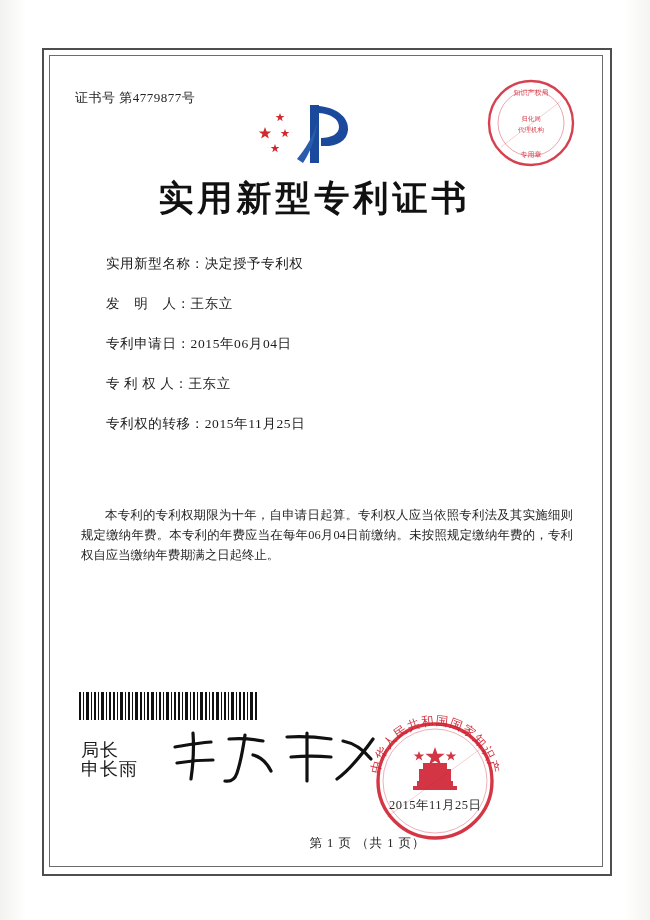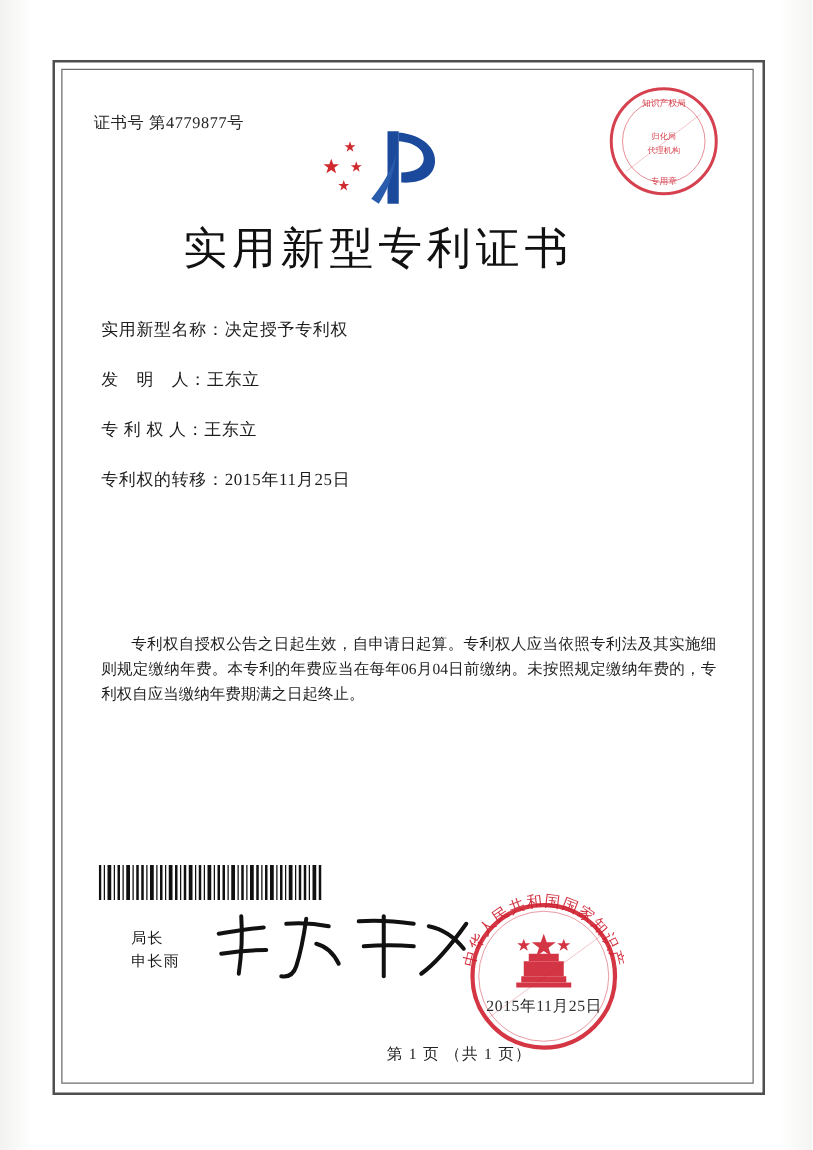--- a/index.html
+++ b/index.html
@@ -64,34 +64,34 @@
     position: absolute;
     left: 204px;
     top: 42px;
     width: 130px;
     height: 72px;
   }
   
   .seal-top {
     position: absolute;
     right: 24px;
-    top: 12px;
+    top: 22px;
     width: 92px;
     height: 92px;
   }
   .seal-top svg { display:block; }
   
   .main-title {
     position: absolute;
-    left: 4px;
+    left: 16px;
     top: 120px;
     width: 499px;
     text-align: center;
     font-size: 35px;
-    font-weight: normal;
+    font-weight: bold;
     letter-spacing: 4px;
     color: #111;
     font-family: "DejaVu Serif", serif;
   }
   
   .fields {
     position: absolute;
     left: 32px;
     top: 200px;
     width: 500px;
@@ -99,20 +99,21 @@
   .field-row {
     display: flex;
     align-items: baseline;
     margin-bottom: 22px;
     font-size: 13.5px;
     color: #1c1c1c;
   }
   .field-label {
     white-space: pre;
     letter-spacing: 0.6px;
+    margin-left: 25px;
   }
   .field-value {
     letter-spacing: 0.6px;
   }
   
   .body-text {
     position: absolute;
     left: 32px;
     top: 450px;
     width: 492px;
@@ -131,24 +132,23 @@
     left: 30px;
     top: 637px;
     width: 180px;
     height: 28px;
   }
   
   .sig-block {
     position: absolute;
     left: 32px;
     top: 686px;
-    font-size: 12px;
+    font-size: 18px;
     line-height: 19px;
     letter-spacing: 1px;
-    margin-left: 24px;
   }
   .sig-hand {
     position: absolute;
     left: 118px;
     top: 672px;
     width: 215px;
     height: 62px;
   }
   
   .seal-bottom {
@@ -226,31 +226,35 @@
     <div class="fields">
       <div class="field-row">
         <span class="field-label">实用新型名称：</span>
         <span class="field-value">决定授予专利权</span>
       </div>
       <div class="field-row">
         <span class="field-label">发　明　人：</span>
         <span class="field-value">王东立</span>
       </div>
       <div class="field-row">
+        <span class="field-label">专利申请日：</span>
+        <span class="field-value">2015年06月04日</span>
+      </div>
+      <div class="field-row">
         <span class="field-label">专 利 权 人：</span>
         <span class="field-value">王东立</span>
       </div>
       <div class="field-row">
         <span class="field-label">专利权的转移：</span>
         <span class="field-value">2015年11月25日</span>
       </div>
     </div>
 
     <div class="body-text">
-      <p>专利权自授权公告之日起生效，自申请日起算。专利权人应当依照专利法及其实施细则规定缴纳年费。本专利的年费应当在每年06月04日前缴纳。未按照规定缴纳年费的，专利权自应当缴纳年费期满之日起终止。</p>
+      <p>本专利的专利权期限为十年，自申请日起算。专利权人应当依照专利法及其实施细则规定缴纳年费。本专利的年费应当在每年06月04日前缴纳。未按照规定缴纳年费的，专利权自应当缴纳年费期满之日起终止。</p>
     </div>
 
     <div class="barcode">
       <svg viewBox="0 0 180 28" width="180" height="28" preserveAspectRatio="none" aria-hidden="true">
         <g fill="#111">
           <rect x="0" y="0" width="2" height="28"></rect>
             <rect x="4" y="0" width="1" height="28"></rect>
           <rect x="7" y="0" width="3" height="28"></rect>
             <rect x="12" y="0" width="1" height="28"></rect>
           <rect x="15" y="0" width="2" height="28"></rect>

